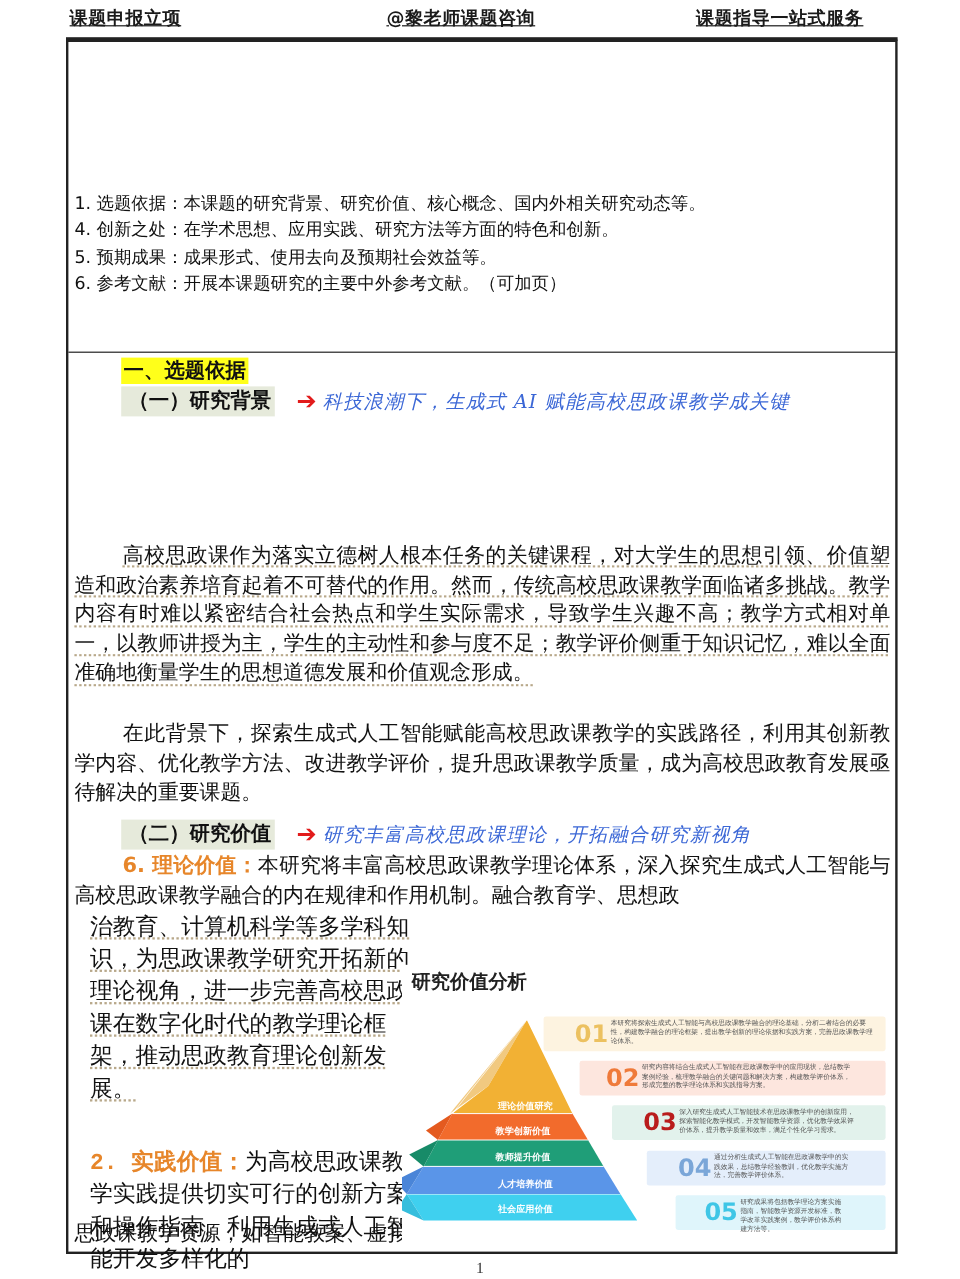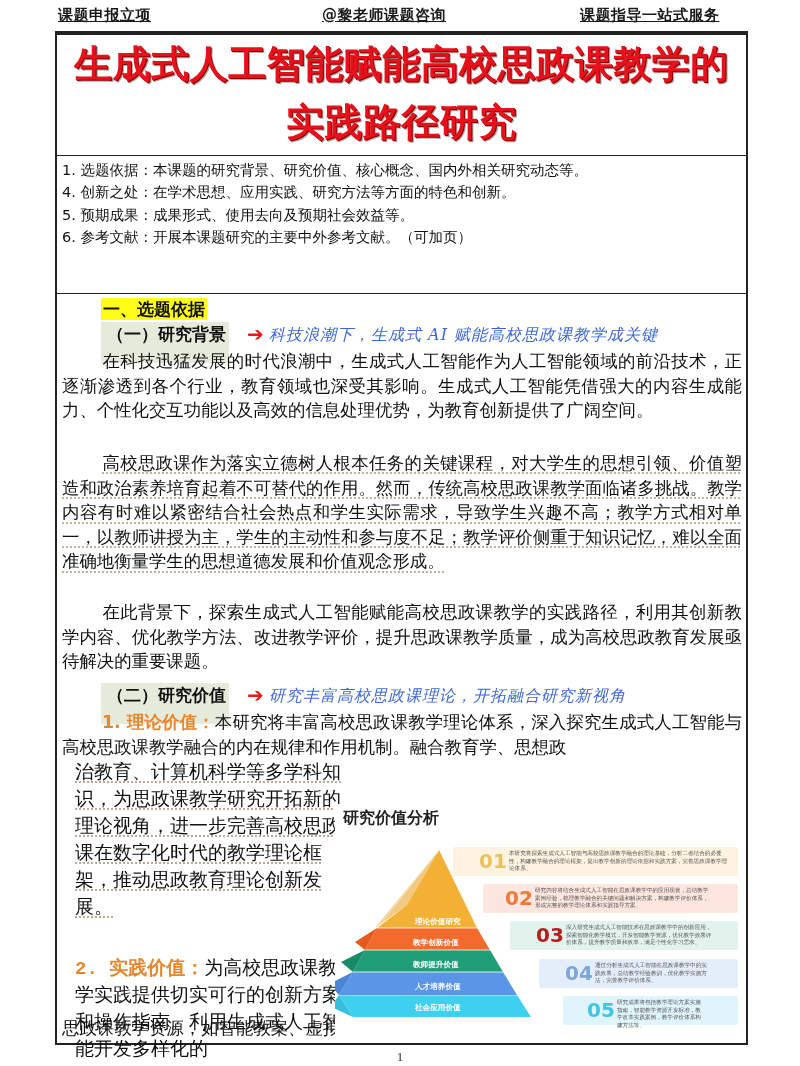--- a/index.html
+++ b/index.html
@@ -19,21 +19,21 @@
   .title-line { display: block; font-size: 38px; font-weight: bold; color: #e8101a; line-height: 1; letter-spacing: 0.5px;
     text-shadow: 1px 1px 0 #8a0000, 2px 2px 0 #b0b0b0; font-family: "DejaVu Sans", sans-serif; }
   .title-line.l1 { margin-top: 10px; }
   .title-line.l2 { margin-top: 20px; }
 
   .outline-box { position: absolute; top: 121px; left: 0; width: 689px; height: 138px; border-bottom: 1.5px solid #222; padding: 3px 0 0 5px; }
   .outline-item { font-size: 14.5px; line-height: 22.3px; color: #111; white-space: nowrap; }
 
   .content { position: absolute; top: 259px; left: 0; width: 734px; height: 749px; }
   .h1 { position: absolute; top: 4px; left: 44px; font-size: 17px; font-weight: bold; background: #ffff1a; padding: 0 2px; line-height: 22px; }
-  .h2 { position: absolute; font-size: 17px; font-weight: bold; background: #e6eadb; padding: 0 3px 16px 6px; line-height: 25px; }
+  .h2 { position: absolute; font-size: 17px; font-weight: bold; background: #e6eadb; padding: 0 3px 0 6px; line-height: 25px; }
   .h2.bg { top: 28px; left: 44px; }
   .h2.val { top: 389px; left: 44px; }
   .arrow { position: absolute; color: #e21b1b; font-size: 20px; font-weight: bold; line-height: 25px; }
   .arrow.a1 { top: 28px; left: 190px; }
   .arrow.a2 { top: 389px; left: 190px; }
   .handnote { position: absolute; color: #3b67d6; font-size: 16px; letter-spacing: 1px; line-height: 25px; font-family: "DejaVu Serif", serif; font-style: italic; }
   .handnote.n1 { top: 28px; left: 212px; }
   .handnote.n2 { top: 389px; left: 212px; }
 
   .para { position: absolute; left: 5px; width: 680px; font-size: 17.4px; line-height: 24.6px; color: #111; text-align: justify; text-align-last: left; }
@@ -67,48 +67,43 @@
 
 <div class="top-banner">
   <span class="tb-left">课题申报立项</span>
   <span class="tb-center">@黎老师课题咨询</span>
   <span class="tb-right">课题指导一站式服务</span>
 </div>
 <div class="top-line"></div>
 
 <div class="frame">
 
-  <div class="title-box">
-    <span class="title-line l1">生成式人工智能赋能高校思政课教学的</span>
-    <span class="title-line l2">实践路径研究</span>
-  </div>
 
   <div class="outline-box">
     <div class="outline-item">1. 选题依据：本课题的研究背景、研究价值、核心概念、国内外相关研究动态等。</div>
     <div class="outline-item">4. 创新之处：在学术思想、应用实践、研究方法等方面的特色和创新。</div>
     <div class="outline-item">5. 预期成果：成果形式、使用去向及预期社会效益等。</div>
     <div class="outline-item">6. 参考文献：开展本课题研究的主要中外参考文献。（可加页）</div>
   </div>
 
   <div class="content">
     <div class="h1">一、选题依据</div>
 
     <div class="h2 bg">（一）研究背景</div>
     <div class="arrow a1">➔</div>
     <div class="handnote n1">科技浪潮下，生成式 AI 赋能高校思政课教学成关键</div>
 
-    <div class="para p1"><span class="indent"></span><span>在科技迅猛发展的时代浪潮中，生成式人工智能作为人工智能领域的前沿技术，正逐渐渗透到各个行业，教育领域也深受其影响。生成式人工智能凭借强大的内容生成能力、个性化交互功能以及高效的信息处理优势，为教育创新提供了广阔空间。</span></div>
     <div class="para p2 underlined"><span class="indent"></span><span>高校思政课作为落实立德树人根本任务的关键课程，对大学生的思想引领、价值塑造和政治素养培育起着不可替代的作用。然而，传统高校思政课教学面临诸多挑战。教学内容有时难以紧密结合社会热点和学生实际需求，导致学生兴趣不高；教学方式相对单一，以教师讲授为主，学生的主动性和参与度不足；教学评价侧重于知识记忆，难以全面准确地衡量学生的思想道德发展和价值观念形成。</span></div>
     <div class="para p3"><span class="indent"></span><span>在此背景下，探索生成式人工智能赋能高校思政课教学的实践路径，利用其创新教学内容、优化教学方法、改进教学评价，提升思政课教学质量，成为高校思政教育发展亟待解决的重要课题。</span></div>
 
     <div class="h2 val">（二）研究价值</div>
     <div class="arrow a2">➔</div>
     <div class="handnote n2">研究丰富高校思政课理论，开拓融合研究新视角</div>
 
-    <div class="para p4"><span class="indent"></span><span class="label-orange">1. 理论价值：</span><span>本研究将丰富高校思政课教学理论体系，深入探究生成式人工智能与高校思政课教学融合的内在规律和作用机制。融合教育学、思想政</span></div>
+    <div class="para p4"><span class="indent"></span><span class="label-orange">6. 理论价值：</span><span>本研究将丰富高校思政课教学理论体系，深入探究生成式人工智能与高校思政课教学融合的内在规律和作用机制。融合教育学、思想政</span></div>
 
     <div class="narrow n-theory underlined">治教育、计算机科学等多学科知识，为思政课教学研究开拓新的理论视角，进一步完善高校思政课在数字化时代的教学理论框架，推动思政教育理论创新发展。</div>
 
     <div class="narrow n-practice"><span class="indent"></span><span class="label-orange">2. 实践价值：</span><span>为高校思政课教学实践提供切实可行的创新方案和操作指南。利用生成式人工智能开发多样化的</span></div>
 
     <div class="p-last">思政课教学资源，如智能教案、虚拟案例、互动式学习材料等，丰富教学内容。</div>
 
     <div class="figure">
       <div class="fig-title">研究价值分析</div>
 

